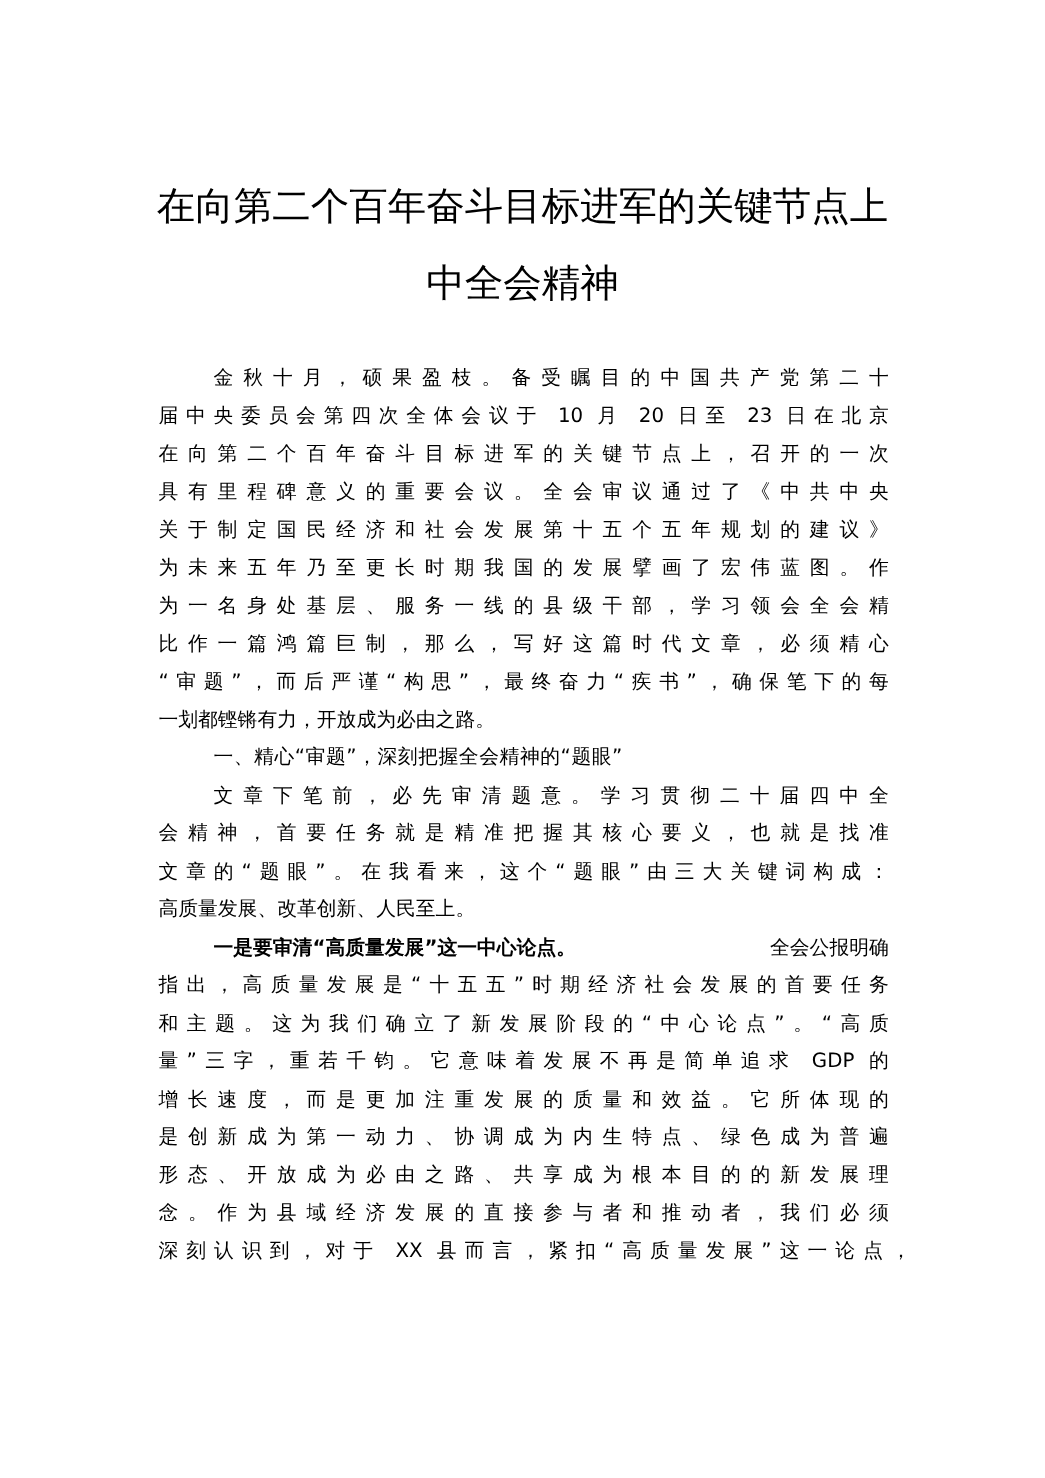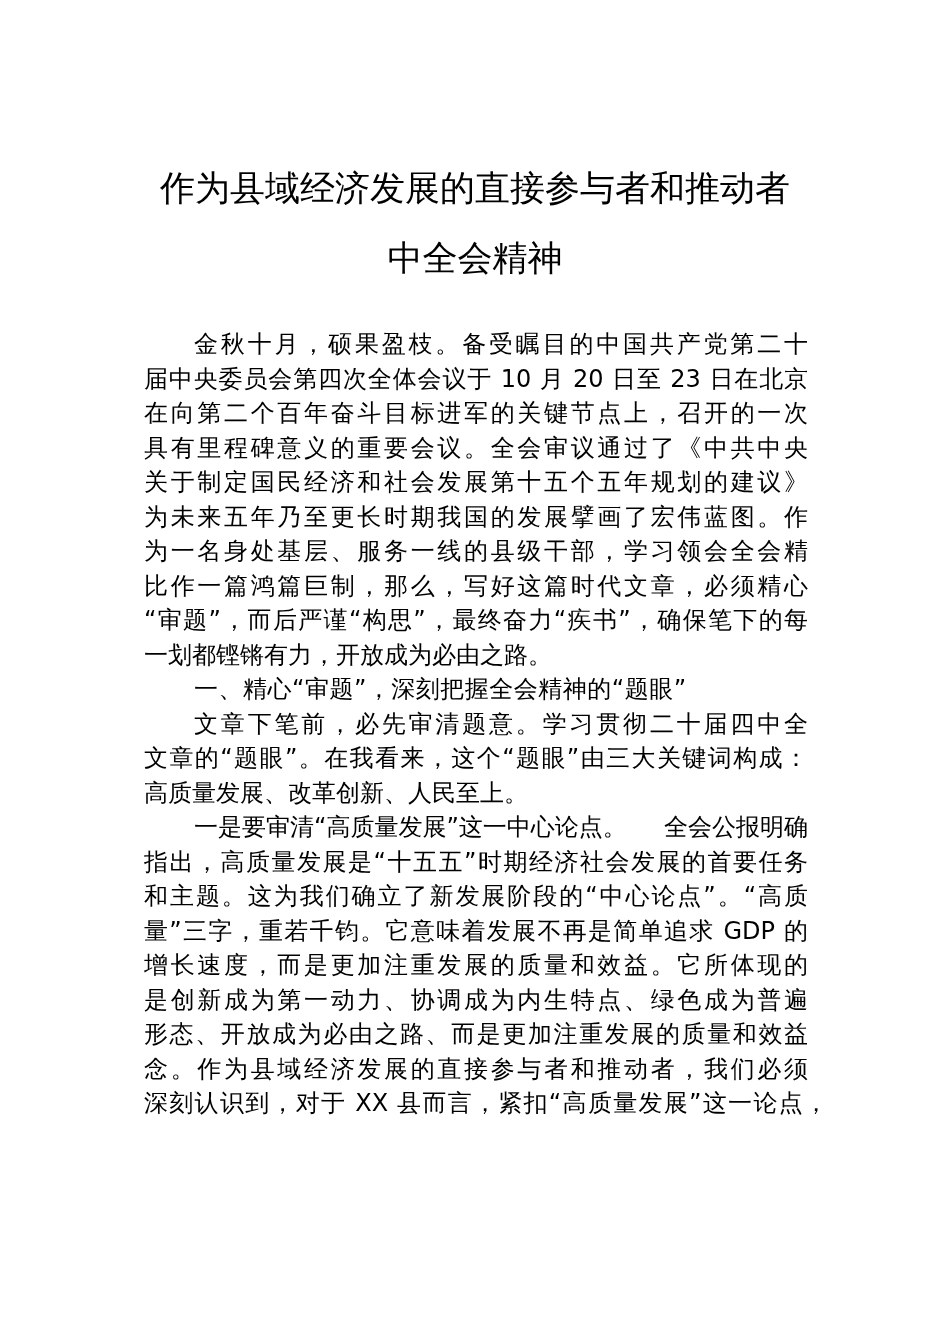--- a/index.html
+++ b/index.html
@@ -3,65 +3,66 @@
   <meta charset="utf-8">
   <style>
     html, body { margin: 0; padding: 0; background: #ffffff; }
     body { width: 950px; height: 1344px; position: relative; overflow: hidden;
       font-family: "DejaVu Sans", "Liberation Sans", sans-serif; color: #000; }
     .title-line { position: absolute; left: 0; width: 950px; text-align: center;
       font-size: 35px; line-height: 44px; letter-spacing: 0px; }
     .t1 { top: 166px; }
     .t2 { top: 236px; }
     .body-text { position: absolute; left: 144px; width: 700px; }
-    .line { height: 34.5px; line-height: 34.5px; font-size: 24px; white-space: nowrap;
+    .line { height: 34.5px; line-height: 34.5px; font-size: 18px; white-space: nowrap;
       font-family: "DejaVu Sans", sans-serif; }
     .line.indent { padding-left: 50px; }
     .line.justify { text-align: justify; text-align-last: justify; width: 664px; }
     .line.indent.justify { width: 614px; }
-    .bold { font-weight: normal; }
+    .bold { font-weight: bold; }
     .heading { letter-spacing: 0.5px; }
   </style>
 </head>
 <body>
 
 <div>
-  <div class="title-line t1">作为县域经济发展的直接参与者和推动者</div>
+  <div class="title-line t1">在向第二个百年奋斗目标进军的关键节点上</div>
   <div class="title-line t2">中全会精神</div>
 
   <div class="body-text" style="top:327px;">
     <div>
       <div class="line indent justify">金秋十月，硕果盈枝。备受瞩目的中国共产党第二十</div>
       <div class="line justify">届中央委员会第四次全体会议于 10 月 20 日至 23 日在北京</div>
       <div class="line justify">在向第二个百年奋斗目标进军的关键节点上，召开的一次</div>
       <div class="line justify">具有里程碑意义的重要会议。全会审议通过了《中共中央</div>
       <div class="line justify">关于制定国民经济和社会发展第十五个五年规划的建议》</div>
       <div class="line justify">为未来五年乃至更长时期我国的发展擘画了宏伟蓝图。作</div>
       <div class="line justify">为一名身处基层、服务一线的县级干部，学习领会全会精</div>
       <div class="line justify">比作一篇鸿篇巨制，那么，写好这篇时代文章，必须精心</div>
       <div class="line justify">“审题”，而后严谨“构思”，最终奋力“疾书”，确保笔下的每</div>
       <div class="line">一划都铿锵有力，开放成为必由之路。</div>
     </div>
 
     <div class="line indent heading">一、精心“审题”，深刻把握全会精神的“题眼”</div>
 
     <div>
       <div class="line indent justify">文章下笔前，必先审清题意。学习贯彻二十届四中全</div>
+      <div class="line justify">会精神，首要任务就是精准把握其核心要义，也就是找准</div>
       <div class="line justify">文章的“题眼”。在我看来，这个“题眼”由三大关键词构成：</div>
       <div class="line">高质量发展、改革创新、人民至上。</div>
     </div>
 
     <div>
       <div class="line indent" style="display:flex; justify-content:space-between; width:614px;">
         <span class="bold">一是要审清“高质量发展”这一中心论点。</span>
         <span>全会公报明确</span>
       </div>
       <div class="line justify">指出，高质量发展是“十五五”时期经济社会发展的首要任务</div>
       <div class="line justify">和主题。这为我们确立了新发展阶段的“中心论点”。“高质</div>
       <div class="line justify">量”三字，重若千钧。它意味着发展不再是简单追求 GDP 的</div>
       <div class="line justify">增长速度，而是更加注重发展的质量和效益。它所体现的</div>
       <div class="line justify">是创新成为第一动力、协调成为内生特点、绿色成为普遍</div>
-      <div class="line justify">形态、开放成为必由之路、而是更加注重发展的质量和效益</div>
+      <div class="line justify">形态、开放成为必由之路、共享成为根本目的的新发展理</div>
       <div class="line justify">念。作为县域经济发展的直接参与者和推动者，我们必须</div>
       <div class="line justify" style="width:684px;">深刻认识到，对于 XX 县而言，紧扣“高质量发展”这一论点，</div>
     </div>
   </div>
 </div>
 
 </body></html>

